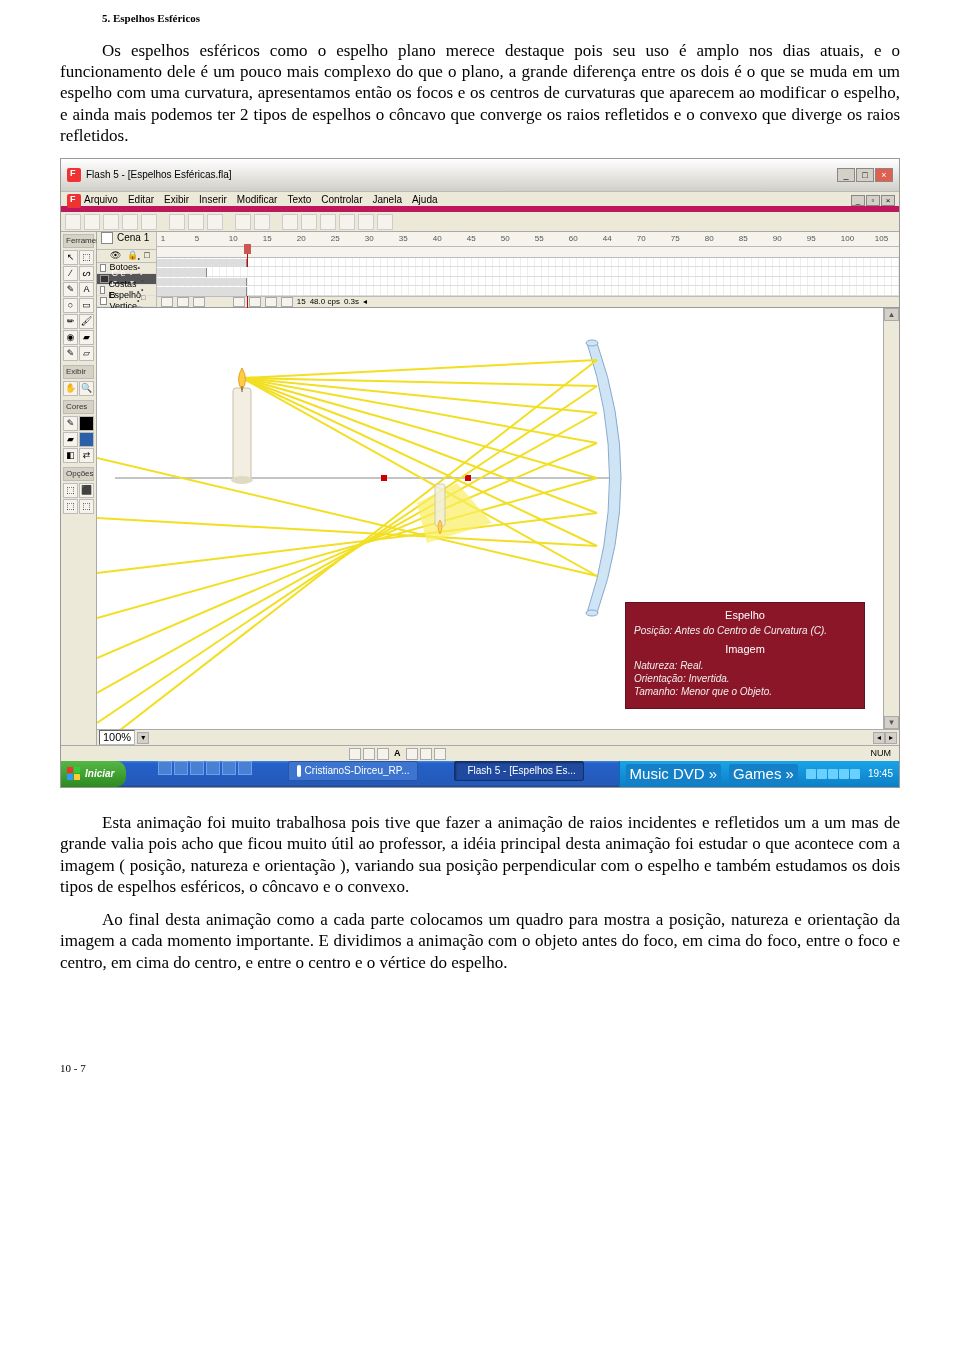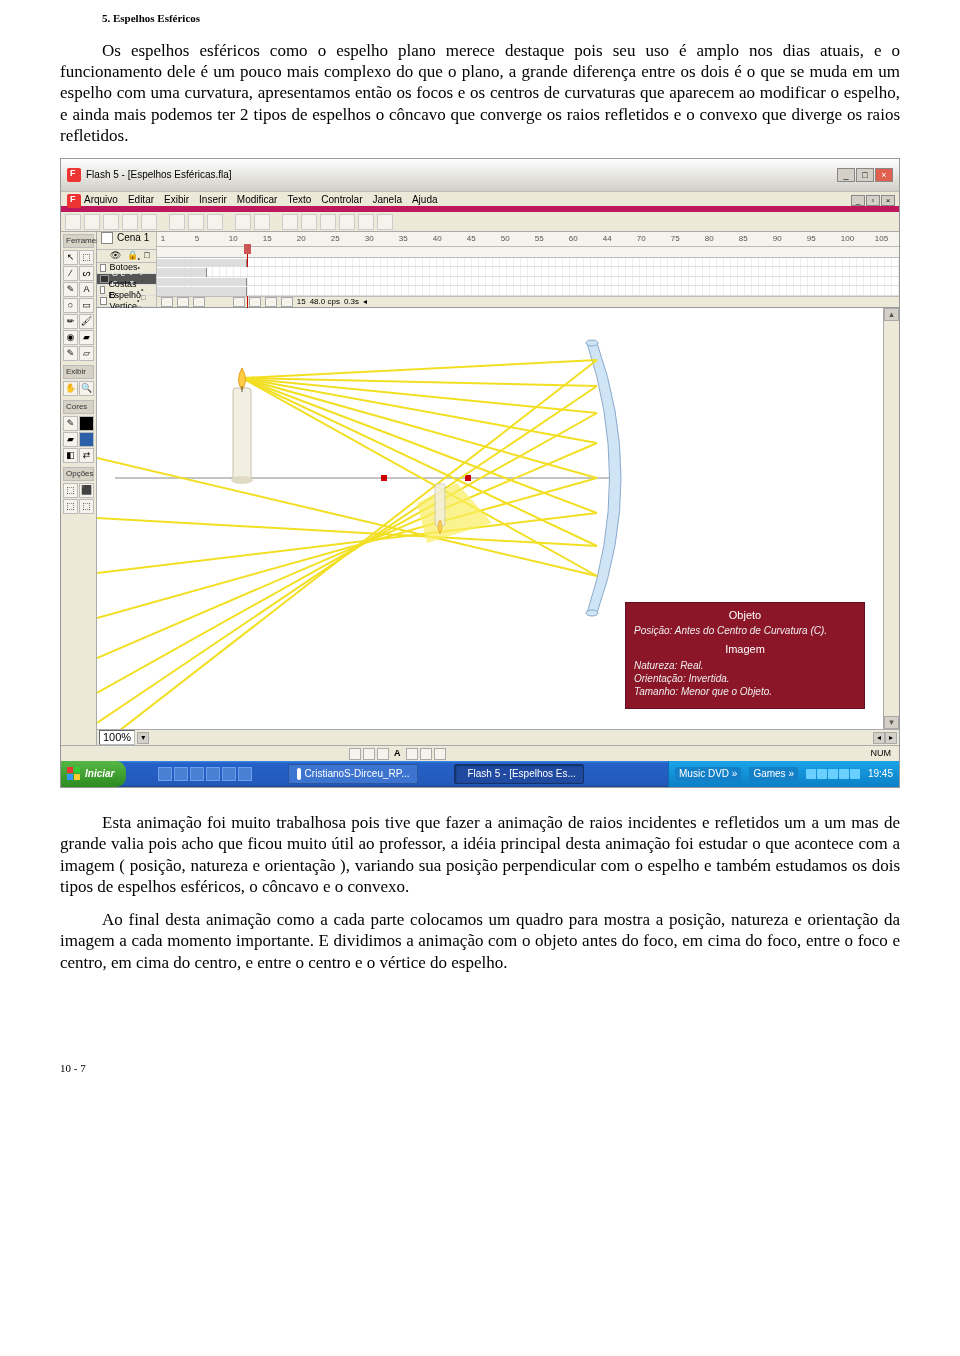--- a/index.html
+++ b/index.html
@@ -59,35 +59,35 @@
   .vscroll::after { content:"▾"; font-size:9px; color:#555; display:block; text-align:center; border:1px solid #aaa; background:#d4d0c8; position:absolute; bottom:0; left:0; right:0; }
   .hscroll { position:absolute; left:0; bottom:0; right:0; height:16px; background:#ece9d8; border-top:1px solid #aaa; display:flex; align-items:center; padding:0 2px; }
   .hscroll .zoom { font-size:11px; padding:0 3px; border:1px inset #bbb; background:#fff; margin-right:2px; }
   .hscroll .zar { width:12px; height:12px; border:1px solid #aaa; background:#d4d0c8; font-size:8px; text-align:center; line-height:10px; }
   .objbox { position:absolute; right:34px; bottom:36px; width:240px; background:#8a1628; border:1px solid #601020; color:#fff; font-size:10px; padding:6px 8px 10px 8px; font-family:Arial,sans-serif; }
   .objbox .obt { text-align:center; font-weight:normal; font-size:11px; margin-bottom:2px; }
   .objbox .obl { font-style:italic; color:#eee; font-size:10px; line-height:13px; }
   .statusbar { height:16px; background:#ece9d8; border-top:1px solid #aaa; display:flex; align-items:center; justify-content:flex-end; padding:0 8px; font-size:9px; gap:10px; }
   .statusbar .sicons { display:flex; gap:2px; margin-right:auto; margin-left:280px; }
   .statusbar .sic { width:12px; height:12px; border:1px solid #aaa; background:#f5f3eb; }
-  .taskbar { height:26px; background:linear-gradient(#3a8de8,#2561c9 8%,#2459b8 92%,#1a4693); display:flex; align-items:center; color:#fff; font-size:10px;gap:28px; }
+  .taskbar { height:26px; background:linear-gradient(#3a8de8,#2561c9 8%,#2459b8 92%,#1a4693); display:flex; color:#fff; font-size:10px;gap:28px; }
   .startbtn { height:26px; background:linear-gradient(#55b846,#2d8a1f); border-radius:0 10px 10px 0; padding:0 12px 0 6px; display:flex; align-items:center; gap:4px; font-style:italic; font-weight:bold; }
   .startbtn .winlogo { width:14px; height:14px; display:grid; grid-template-columns:6px 6px; grid-template-rows:6px 6px; gap:1px; }
   .startbtn .winlogo span:nth-child(1) { background:#e33; }
   .startbtn .winlogo span:nth-child(2) { background:#3c3; }
   .startbtn .winlogo span:nth-child(3) { background:#39f; }
   .startbtn .winlogo span:nth-child(4) { background:#fc3; }
   .ql { display:flex; gap:2px; margin-left:4px; }
   .ql .qi { width:14px; height:14px; background:#4a80d4; border:1px solid #6aa0ef; }
   .taskbtn { height:20px; margin-left:8px; padding:0 8px; background:#3c74d0; border:1px solid #2a55a0; display:flex; align-items:center; border-radius:2px; max-width:130px; overflow:hidden; white-space:nowrap; }
   .taskbtn.active { background:#1f4aa0; border-color:#14316a; box-shadow:inset 1px 1px 2px rgba(0,0,0,0.4); }
   .taskbtn .ti { width:12px; height:12px; background:#e33; margin-right:4px; border-radius:2px; }
   .taskbtn .ti.w { background:#fff; }
   .tray { margin-left:auto; height:26px; background:linear-gradient(#1aa3e8,#0b7fc6); display:flex; align-items:center; padding:0 6px; gap:8px; border-left:1px solid #0a6bb0; }
-  .tray .chip { background:#1480c8; padding:1px 4px; border-radius:2px; font-size:10px; }
+  .tray .chip { background:#1480c8; padding:1px 4px; border-radius:2px; font-size:15px; }
   .tray .tic { display:flex; gap:1px; }
   .tray .tic span { width:10px; height:10px; background:#6ad0ff; border-radius:1px; }
   .pagenum { text-align:left; font-size:11px; margin-top:89px; }
 </style>
 </head>
 <body>
 
 <h2>5. Espelhos Esféricos</h2>
 <p class="para"><span class="indent"></span><span>Os espelhos esféricos como o espelho plano merece destaque pois seu uso é amplo nos dias atuais, e o funcionamento dele é um pouco mais complexo do que o plano, a grande diferença entre os dois é o que se muda em um espelho com uma curvatura, apresentamos então os focos e os centros de curvaturas que aparecem ao modificar o espelho, e ainda mais podemos ter 2 tipos de espelhos o côncavo que converge os raios refletidos e o convexo que diverge os raios refletidos.</span></p>
 
@@ -314,21 +314,21 @@
             <ellipse cx="145" cy="172" rx="11" ry="4" fill="#e0dac4"></ellipse>
             <path d="M145 60 Q152 72 145 82 Q138 72 145 60 Z" fill="#ffcc44" stroke="#e6a020"></path>
             <line x1="145" y1="78" x2="145" y2="84" stroke="#555"></line>
 
             <rect x="338" y="176" width="10" height="42" rx="2" fill="#f2efe2" stroke="#c8c2a8" opacity="0.8"></rect>
             <path d="M343 226 Q347 218 343 212 Q339 218 343 226 Z" fill="#ffcc44" stroke="#e6a020" opacity="0.8"></path>
           </svg>
         </div>
 
         <div class="objbox">
-          <div class="obt">Objeto</div>
+          <div class="obt">Espelho</div>
           <div class="obl">Posição: Antes do Centro de Curvatura (C).</div>
           <div class="obt" style="margin-top:6px">Imagem</div>
           <div class="obl">Natureza: Real.</div>
           <div class="obl">Orientação: Invertida.</div>
           <div class="obl">Tamanho: Menor que o Objeto.</div>
         </div>
 
         <div class="vscroll"></div>
         <div class="hscroll">
           <div class="zoom">100%</div>

